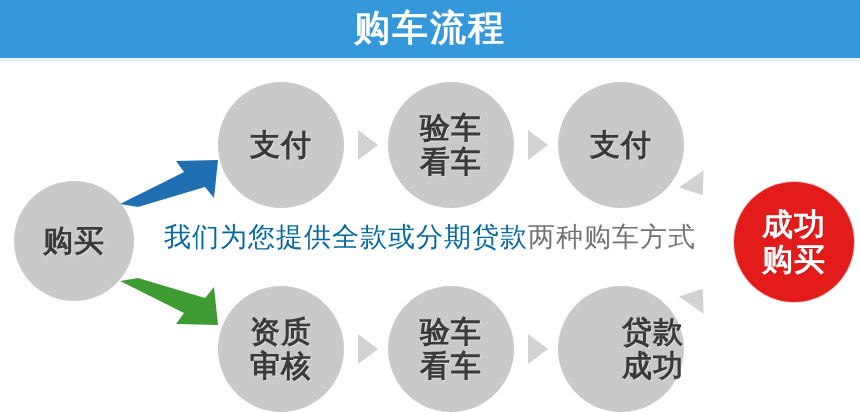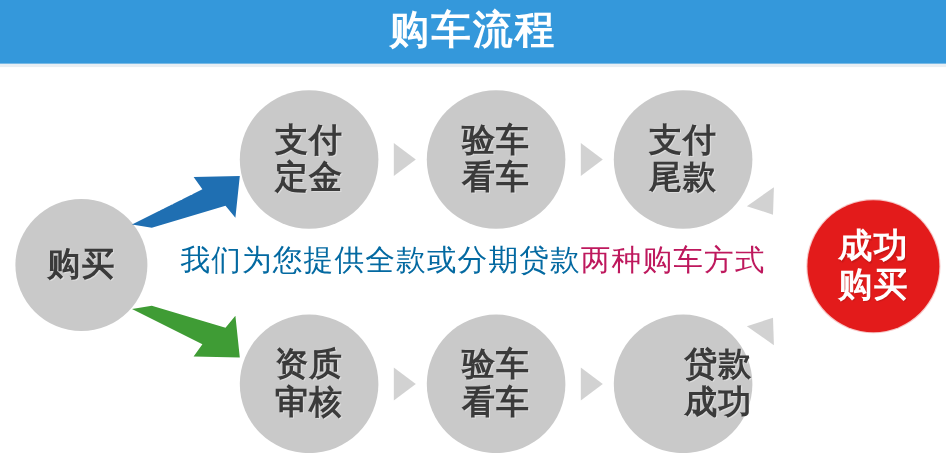--- a/index.html
+++ b/index.html
@@ -117,21 +117,21 @@
     left: 0;
     top: 220px;
     width: 860px;
     text-align: center;
     font-size: 27px;
     line-height: 34px;
     letter-spacing: 1px;
     white-space: nowrap;
   }
   .caption .cap-gray { color: #0369a1; text-align: right; }
-  .caption .cap-red  { color: #be185d; text-align: center; }
+  .caption .cap-red  { color: #737373; text-align: center; }
 </style>
 </head>
 <body>
 
 <div id="canvas">
 
   <div class="header-bar"></div>
   <div class="header-title">购车流程</div>
   <div class="header-underline"></div>
 
@@ -148,35 +148,33 @@
 
   <div class="ribbon" style="left:118px; top:277px;">
     <svg width="110" height="48" viewBox="0 0 110 48">
       <path d="M2,4 L66,36 L58,47 L100,48 L96,10 L87,21 L20,1 Z" fill="#3f9c35"></path>
     </svg>
     <span class="ribbon-label" style="left:10px; top:10px; transform:rotate(26deg); transform-origin:left center;">分期购车</span>
   </div>
 
   <div class="node gray" style="left:218px; top:82px; width:126px; height:126px;">
     <span class="node-line">支付</span>
-    <span class="node-line">定金</span>
   </div>
 
   <div class="tri" style="left:358px; top:130px;"></div>
 
   <div class="node gray" style="left:388px; top:82px; width:126px; height:126px;">
     <span class="node-line">验车</span>
     <span class="node-line">看车</span>
   </div>
 
   <div class="tri" style="left:528px; top:130px;"></div>
 
   <div class="node gray" style="left:558px; top:82px; width:126px; height:126px;">
     <span class="node-line">支付</span>
-    <span class="node-line">尾款</span>
   </div>
 
   <div class="tri" style="left:687px; top:172px; transform:rotate(55deg);"></div>
 
   <div class="node gray" style="left:218px; top:286px; width:126px; height:126px;">
     <span class="node-line">资质</span>
     <span class="node-line">审核</span>
   </div>
 
   <div class="tri" style="left:358px; top:334px;"></div>

